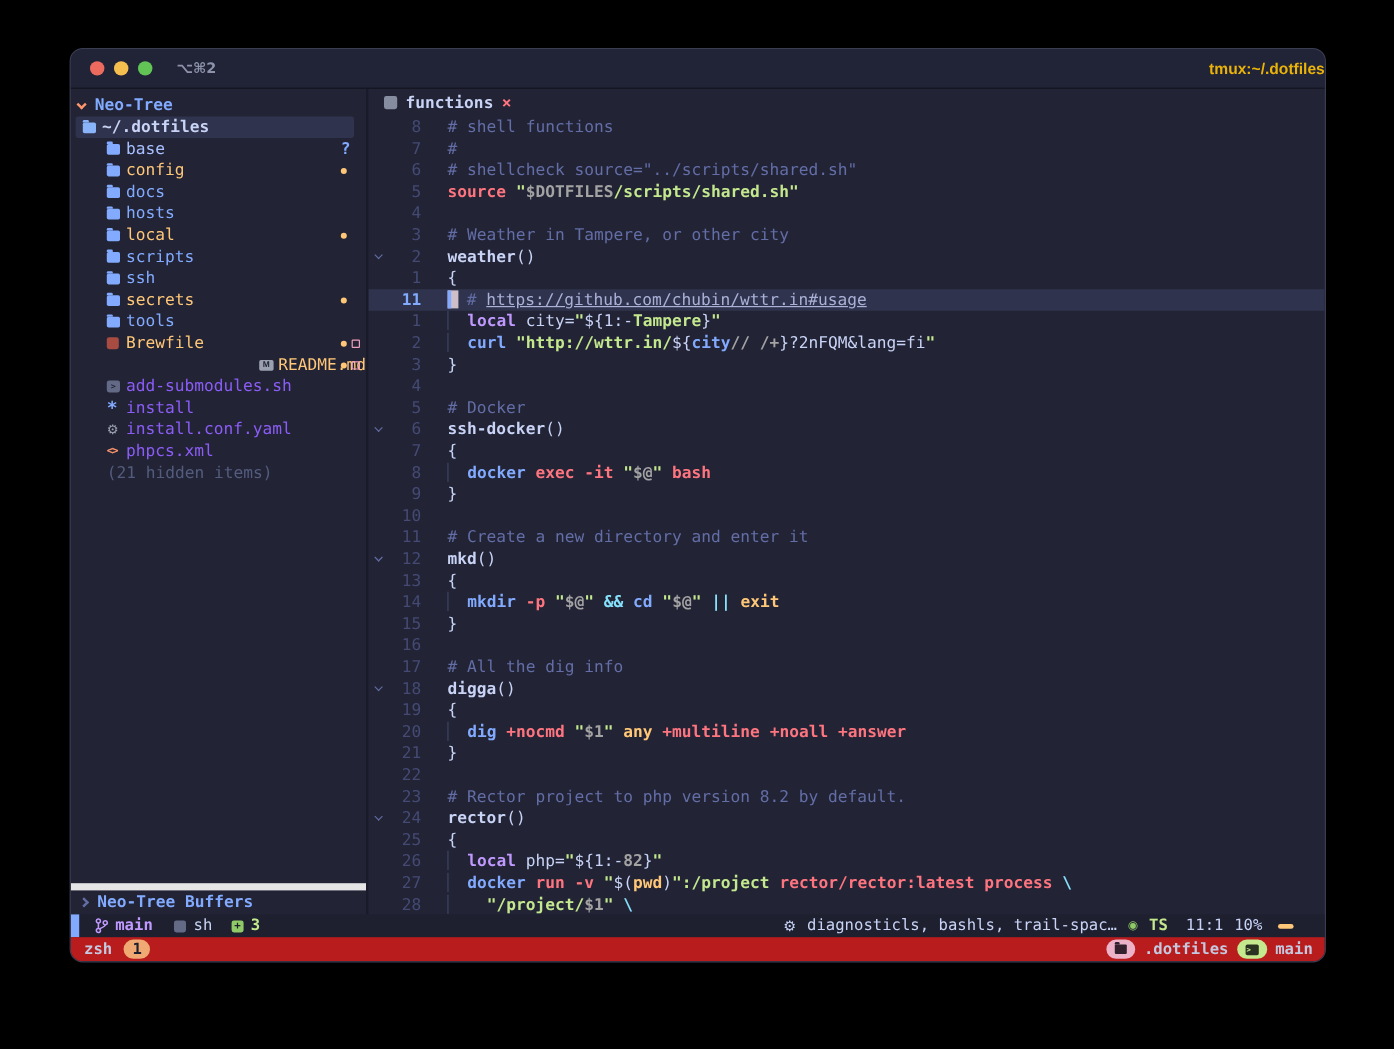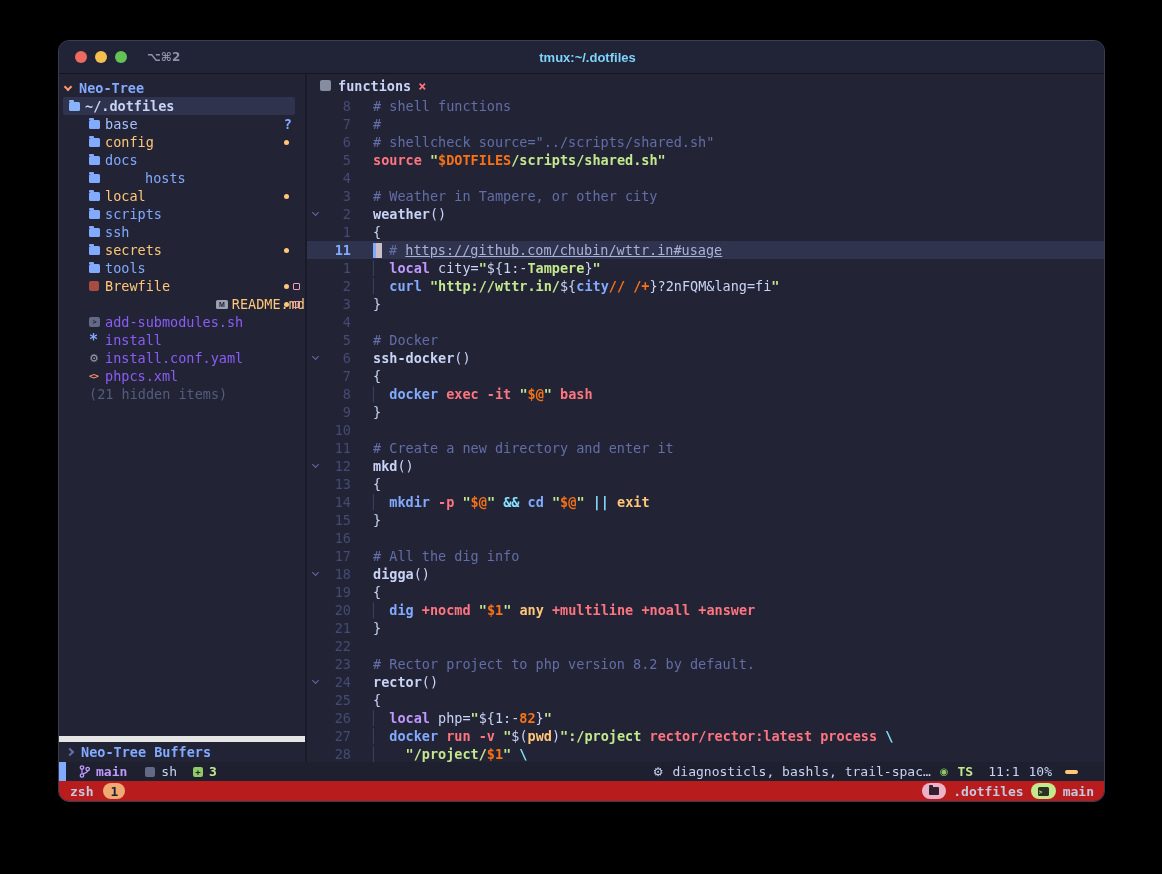--- a/index.html
+++ b/index.html
@@ -10,21 +10,21 @@
     background:#222436; border-radius:11px; border:1px solid #3a3d52;
     box-shadow:0 20px 60px rgba(0,0,0,.75); display:flex; flex-direction:column; overflow:hidden; }
 
   
   .titlebar { height:33px; flex:0 0 33px; background:#212337; border-bottom:1px solid #14151f;
     display:flex; align-items:center; padding:0 16px; position:relative; }
   .traffic { display:flex; gap:8px; z-index:2; }
   .tl { width:12px; height:12px; border-radius:50%; }
   .tl.red { background:#ec6a5e; } .tl.yellow { background:#f4bf4f; } .tl.green { background:#61c454; }
   .shortcut { margin-left:20px; color:#8c92aa; font:700 12px "DejaVu Sans", sans-serif; z-index:2; }
-  .wtitle { position:absolute; left:12px; right:0; text-align:center; color:#7dd3fc;
+  .wtitle { position:absolute; left:12px; right:0; text-align:right; color:#eab308;
     font:700 13px "Liberation Sans", sans-serif; }
 
   
   .main { flex:1; display:flex; min-height:0; font-size:13.5px; }
 
   
   .sidebar { width:248px; flex:0 0 248px; display:flex; flex-direction:column; border-right:2px solid #191b2a; }
   .tree { flex:1; padding-top:5px; overflow:hidden; }
   .trow { height:18px; display:flex; align-items:center; position:relative; color:#c8d3f5; }
   .trow .lbl { white-space:pre; }
@@ -75,21 +75,21 @@
   .gnum { flex:0 0 27px; text-align:right; color:#444a73; }
   .cur .gnum { color:#82aaff; font-weight:700; }
   .gtext { padding-left:22px; }
 
   .curblk { display:inline-block; width:9px; height:15px; background:#cdbfc7;
     border-left:3px solid #82aaff; vertical-align:-3px; margin-right:7px; }
 
   
   .cm { color:#636da6; } .fg { color:#c8d3f5; } .fn { color:#c8d3f5; font-weight:700; }
   .bl { color:#82aaff; font-weight:700; } .rd { color:#ff757f; font-weight:700; }
-  .gr { color:#c3e88d; font-weight:700; } .or { color:#f97316; font-weight:700; }
+  .gr { color:#c3e88d; font-weight:700; } .or { color:#a3a3a3; font-weight:700; }
   .yl { color:#ffc777; font-weight:700;margin-top:28px; } .pu { color:#c099ff; font-weight:700; }
   .cy { color:#86e1fc; font-weight:700; }
   .url { color:#a9b1d6; text-decoration:underline; }
   .gd { color:#3b4261; }
 
   
   .statusline { height:19px; flex:0 0 19px; background:#1e2030; display:flex; align-items:center;
     font-size:13px; gap:0; }
   .modeblock { width:7px; height:100%; background:#82aaff; flex:0 0 7px; }
   .sl-left { display:flex; align-items:center; gap:6px; margin-left:13px; }
@@ -165,21 +165,21 @@
             </span>
             <span class="lbl c-yellow">config</span>
             <span class="badge b-dot"></span>
           </div>
           <div class="trow" style="padding-left: 30px;">
             <span class="ticon">
               <span class="ic-folder"></span>
             </span>
             <span class="lbl c-blue">docs</span>
           </div>
-          <div class="trow" style="padding-left: 30px; gap: 40px;">
+          <div class="trow" style="padding-left: 30px;">
             <span class="ticon">
               <span class="ic-folder"></span>
             </span>
             <span class="lbl c-blue">hosts</span>
           </div>
           <div class="trow" style="padding-left: 30px;">
             <span class="ticon">
               <span class="ic-folder"></span>
             </span>
             <span class="lbl c-yellow">local</span>

